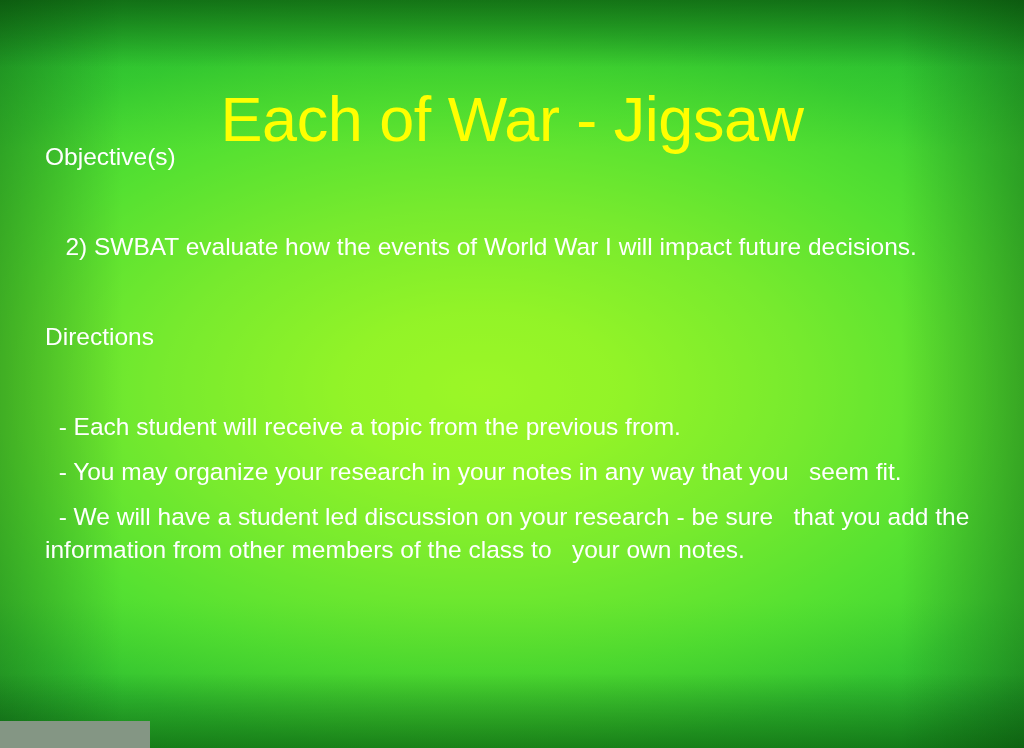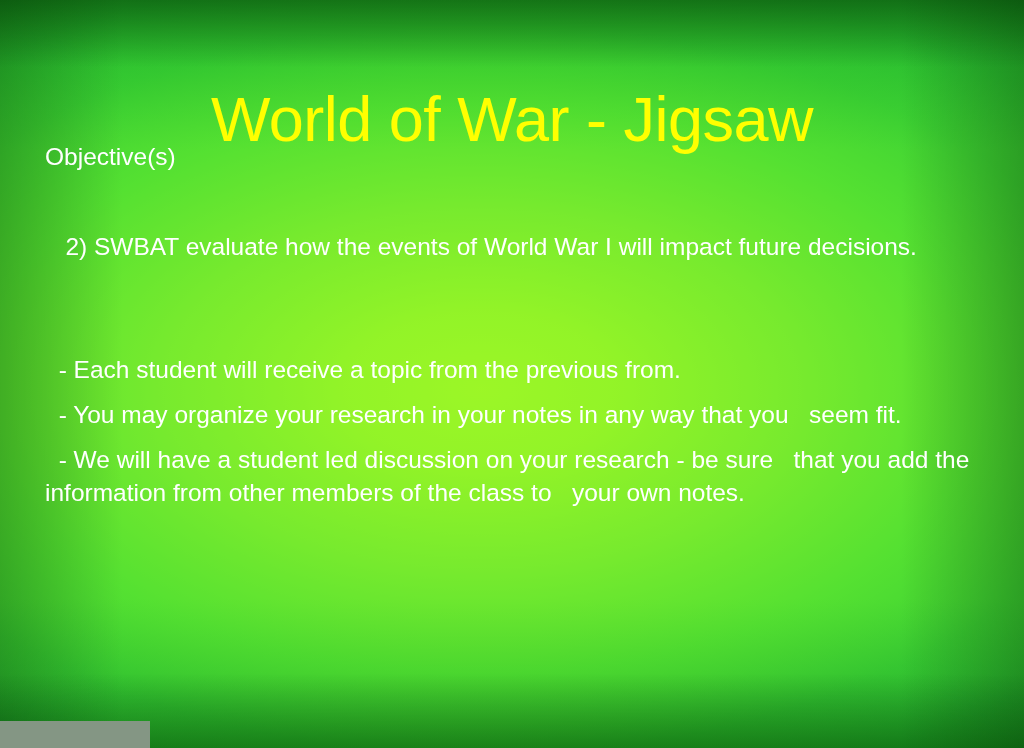--- a/index.html
+++ b/index.html
@@ -86,33 +86,34 @@
     background: #849684;
   }
 </style>
 </head>
 <body>
 
 <div id="slide">
 
   <div id="vignette"></div>
 
-  <h1 id="title" style="color: rgb(255, 255, 0);">World of War - Jigsaw</h1>
+  <h1 id="title" style="color: rgb(255, 255, 0);">Each of War - Jigsaw</h1>
 
   <div id="body" style="color: rgb(255, 255, 255);">
 
     <p class="para">Objective(s)</p>
 
     <div class="spacer"></div>
 
 
     <p class="para">   2) SWBAT evaluate how the events of World War I will impact future decisions.</p>
 
     <div class="spacer"></div>
 
+    <p class="para">Directions</p>
 
     <div class="spacer"></div>
 
     <p class="para">  - Each student will receive a topic from the previous from.</p>
 
 
     <p class="para">  - You may organize your research in your notes in any way that you   seem fit.</p>
 
     <p class="para">  - We will have a student led discussion on your research - be sure   that you add the information from other members of the class to   your own notes.</p>
 

